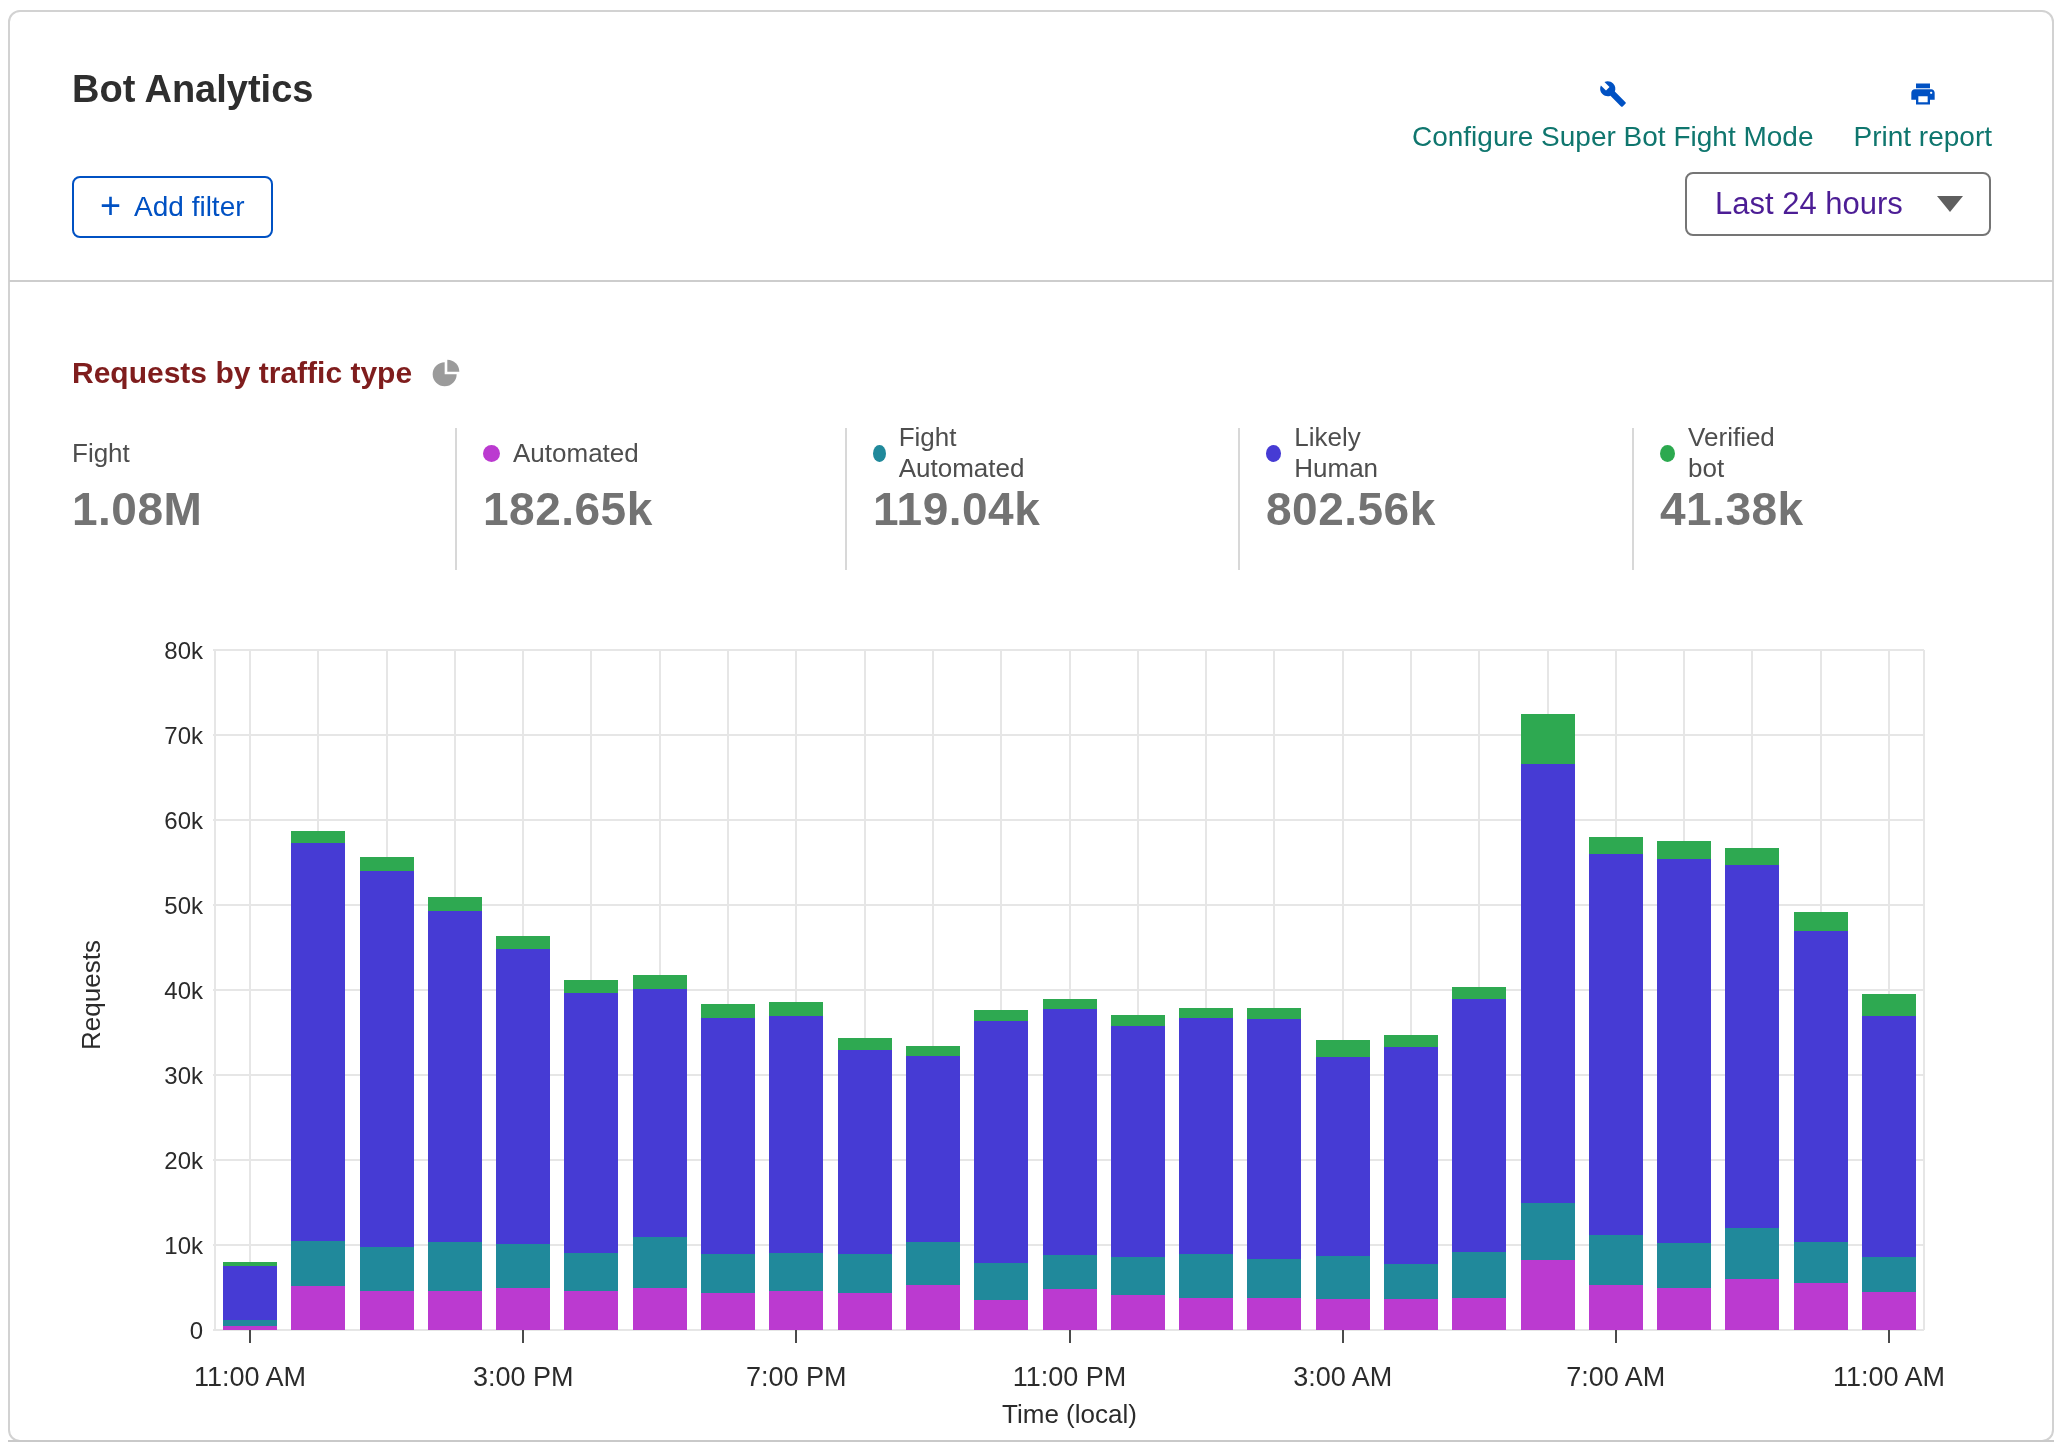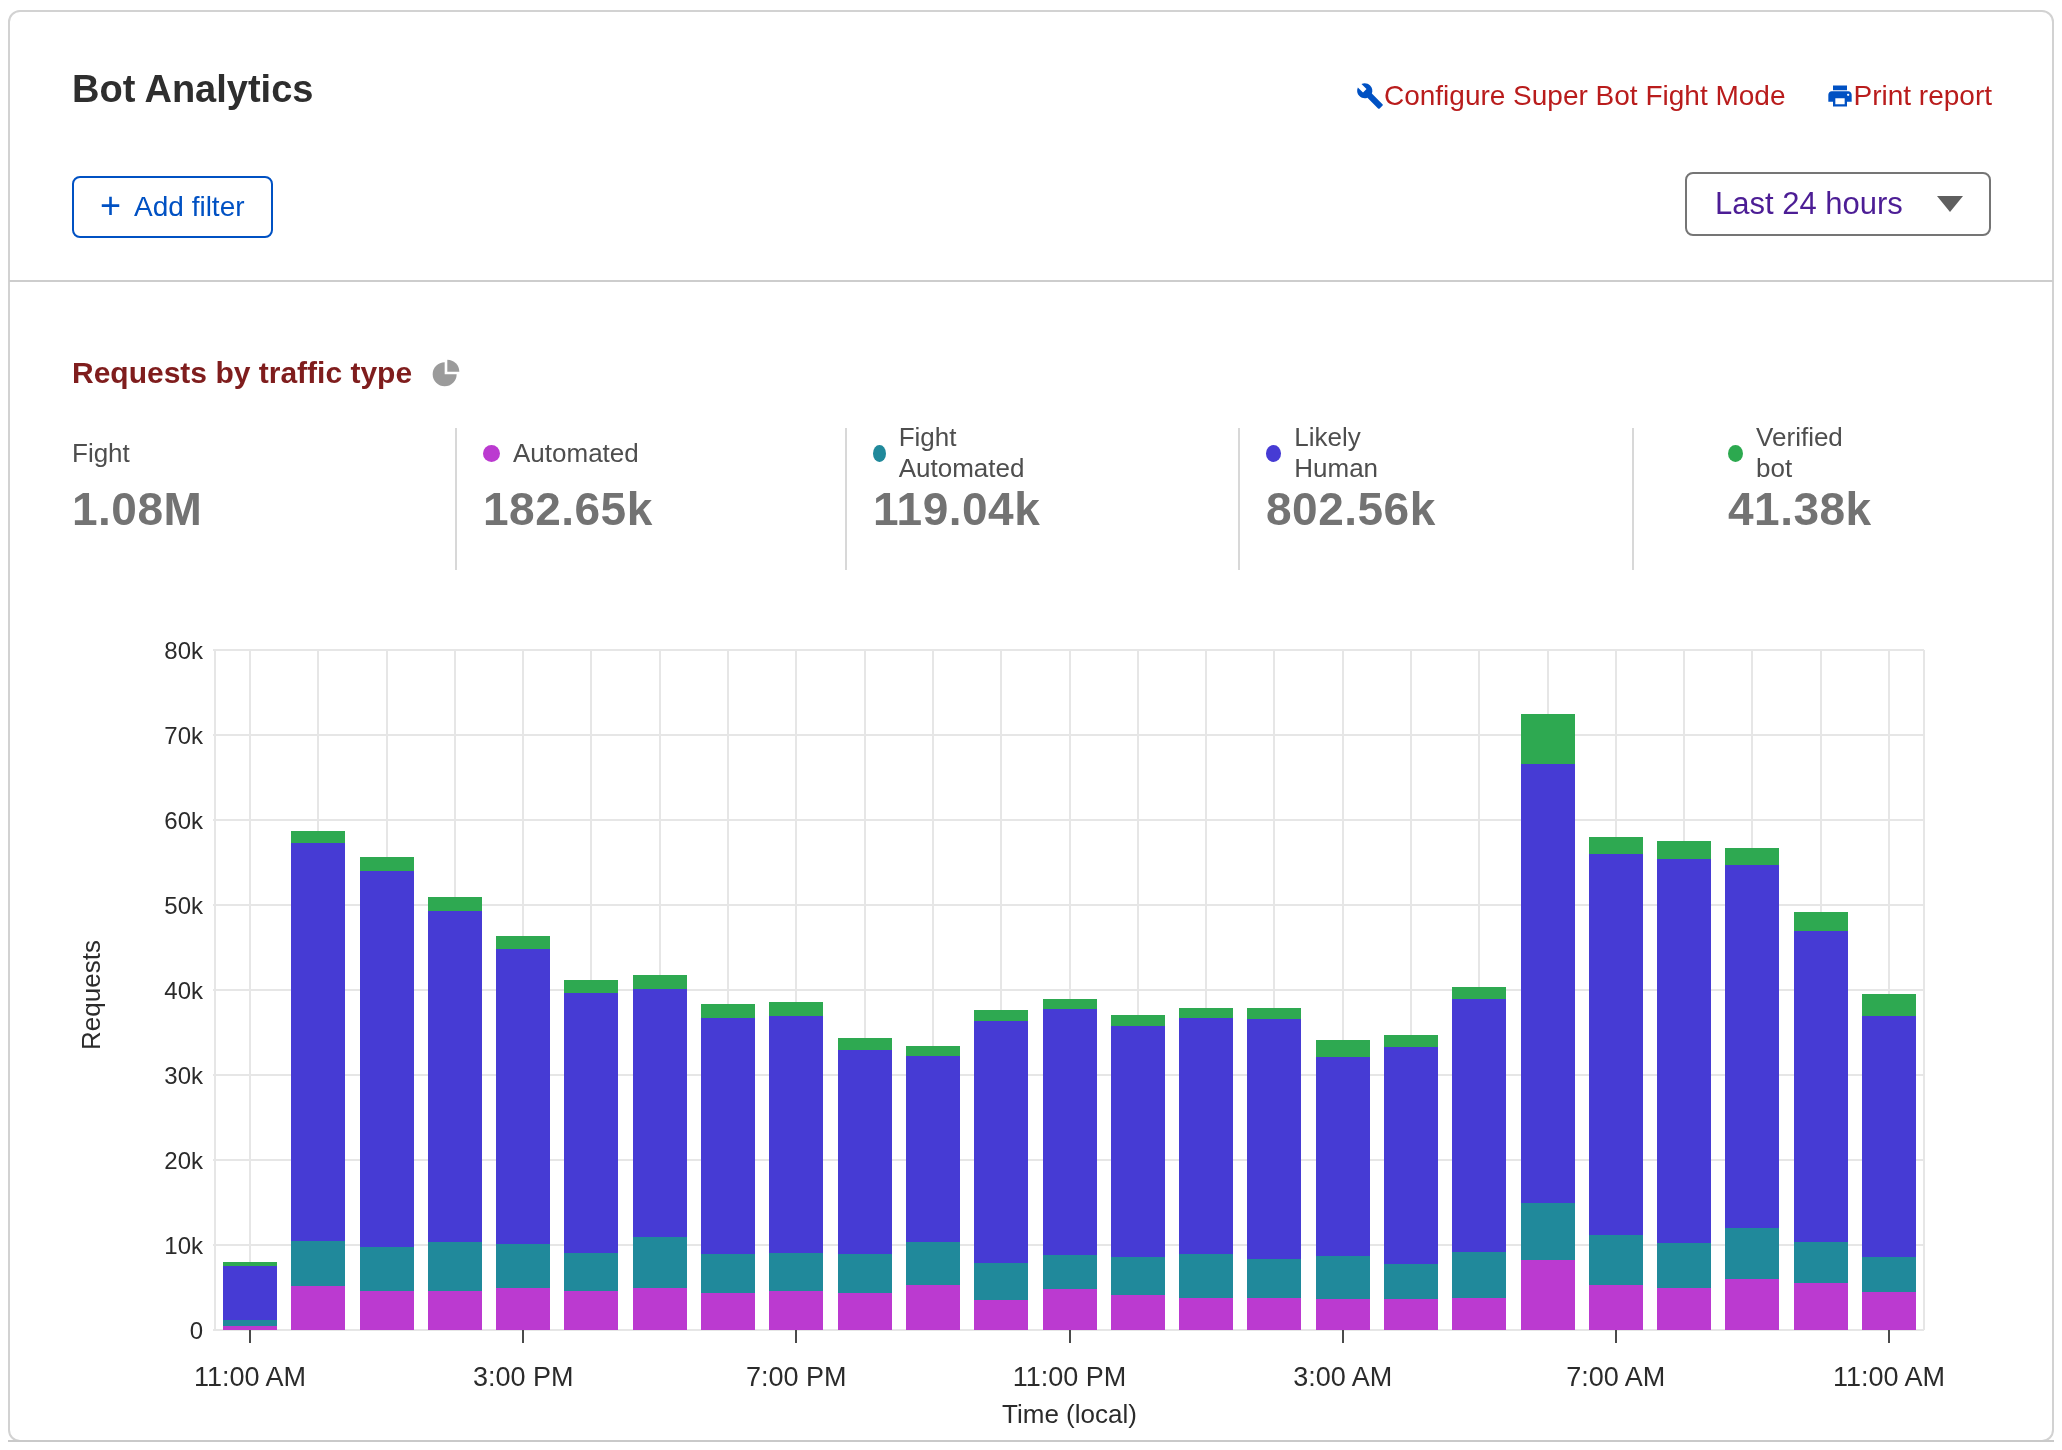--- a/index.html
+++ b/index.html
@@ -10,21 +10,21 @@
   .card{
     position:absolute;left:8px;top:10px;width:2046px;height:1432px;
     background:#fff;border:2px solid #d2d2d2;border-radius:12px;box-sizing:border-box;
   }
   .page-title{
     position:absolute;left:72px;top:68px;font-size:38px;font-weight:700;color:#2e2e2e;margin:0;
   }
   .header-links{
     position:absolute;right:70px;top:80px;display:flex;gap:40px;align-items:center;
   }
-  .hlink{display:flex;align-items:center;color:#b91c1c;font-size:28px;cursor:pointer;text-decoration:none;}
+  .hlink{display:flex;align-items:center;gap:13px;color:#0f766e;font-size:28px;cursor:pointer;text-decoration:none;flex-direction:column;}
   .hlink svg{flex:0 0 auto;}
   .add-filter{
     position:absolute;left:72px;top:176px;height:62px;display:inline-flex;align-items:center;gap:13px;
     padding:0 26px;background:#fff;border:2px solid #0051c3;border-radius:8px;
     color:#0051c3;font-size:28px;font-family:inherit;cursor:pointer;box-sizing:border-box;
   }
   .add-filter .plus{font-size:36px;font-weight:400;line-height:1;margin-top:-3px;}
   .dropdown{
     position:absolute;left:1685px;top:172px;width:306px;height:64px;box-sizing:border-box;
     border:2px solid #757575;border-radius:8px;background:#fff;display:flex;align-items:center;
@@ -117,21 +117,21 @@
   </div>
   <div class="vdiv" style="left:1238px;"></div>
   <div class="stat" style="left:1266px;">
     <div class="label-row">
       <span class="dot" style="background: rgb(70, 59, 212);"></span>
       <span class="lbl">Likely Human</span>
     </div>
     <div class="val">802.56k</div>
   </div>
   <div class="vdiv" style="left:1632px;"></div>
-  <div class="stat" style="left:1728px;">
+  <div class="stat" style="left:1660px;">
     <div class="label-row">
       <span class="dot" style="background: rgb(44, 169, 79);"></span>
       <span class="lbl">Verified bot</span>
     </div>
     <div class="val">41.38k</div>
   </div>
 </div>
 
 <svg id="chart" width="2062" height="1450" viewBox="0 0 2062 1450">
     <line x1="213" y1="1330" x2="1924" y2="1330" stroke="#e6e6e6" stroke-width="2" shape-rendering="crispEdges"></line>

